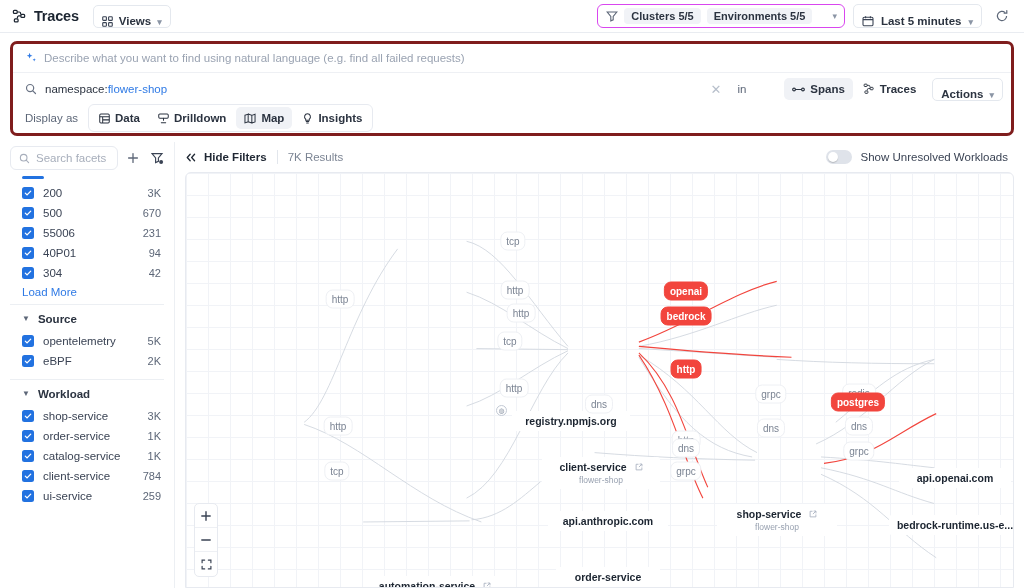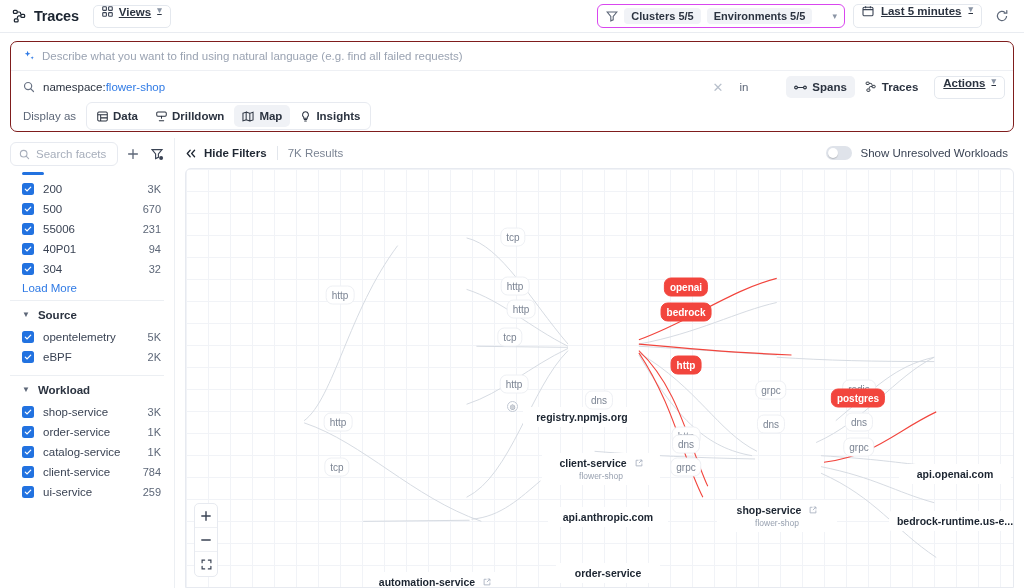--- a/index.html
+++ b/index.html
@@ -17,25 +17,25 @@
     height: 33px; flex: 0 0 33px;
     display: flex; align-items: center;
     padding: 0 10px 0 12px;
     border-bottom: 1px solid #e9ecf1;
     background: #fff;
   }
   .brand { display: flex; align-items: center; gap: 7px; }
   .brand-title { font-size: 14.5px; font-weight: 700; letter-spacing: -0.2px; color:#1b2430; }
   .icon { display: inline-flex; align-items: center; justify-content: center; }
   .btn {
-    display: inline-flex; align-items: flex-start; gap: 6px;
+    display: inline-flex; align-items: flex-end; gap: 6px;
     height: 23px; padding: 0 8px;
     border: 1px solid #e4e8ee; border-radius: 5px;
     background: #fff; font-size: 11.5px; color: #2b3banything;
-    color:#2b3340; cursor: pointer; white-space: nowrap; text-decoration: underline;
+    color:#2b3340; cursor: pointer; white-space: nowrap;
   }
   .views-btn { margin-left: 14px; font-weight: 600; }
   .topbar-right { margin-left: auto; display: flex; align-items: center; gap: 8px; }
   .filter-group {
     display: flex; align-items: center; gap: 6px;
     height: 24px; padding: 0 7px 0 8px;
     border: 1px solid #d946ef; border-radius: 6px; background:#fff;
   }
   .pill {
     background: #f1f3f7; border-radius: 4px; padding: 2px 7px;
@@ -44,21 +44,21 @@
   .chev { color: #8b95a5; font-size: 9px; line-height: 1; }
   .time-btn { height:24px; padding: 0 8px; gap:7px; font-weight:600; font-size:11.5px;}
   .refresh-btn {
     width: 24px; height: 24px; border: none; background: transparent;
     display:inline-flex; align-items:center; justify-content:center; cursor:pointer;
   }
 
   
   .querywrap { padding: 8px 10px 0 10px; flex: 0 0 auto; }
   .querypanel {
-    border: 1px solid #7f1d1d; border-radius: 7px; background: #fff;
+    border: 3px solid #7f1d1d; border-radius: 7px; background: #fff;
     overflow: hidden;
   }
   .nl-row {
     height: 29px; display: flex; align-items: center; gap: 7px;
     padding: 0 12px; border-bottom: 1px solid #eef0f4;
     font-size: 11.5px; color: #9aa3b2;
   }
   .q-row { height: 32px; display: flex; align-items: center; padding: 0 8px 0 12px; gap: 8px; }
   .q-input {
     flex: 1; display: flex; align-items: center; gap: 8px;
@@ -425,21 +425,21 @@
             <span class="facet-name">40P01</span>
             <span class="facet-count">94</span>
           </div>
           <div class="facet-row">
             <span class="cbx">
                 <svg width="8" height="8" viewBox="0 0 10 10" fill="none" stroke="#fff" stroke-width="1.6">
                   <path d="M1.6 5.2l2.2 2.2L8.4 2.7" stroke-linecap="round"></path>
                 </svg>
               </span>
             <span class="facet-name">304</span>
-            <span class="facet-count">32</span>
+            <span class="facet-count">42</span>
           </div>
           <div class="load-more">Load More</div>
         </div>
 
         <div class="facet-divider"></div>
 
         <div>
           <div class="group-head">
             <span class="caret">▼</span>
             <span>Source</span>
@@ -572,21 +572,21 @@
           <g fill="none" stroke="#f2453d" stroke-width="1.1">
             <path d="M460 156 C 510 140, 555 110, 600 100"></path>
             <path d="M460 160 C 520 165, 560 168, 615 170"></path>
             <path d="M460 166 C 500 200, 510 250, 530 290"></path>
             <path d="M460 168 C 495 215, 505 265, 525 300"></path>
             <path d="M648 268 C 700 262, 720 240, 762 222"></path>
             <path d="M0 268 C 60 266, 120 264, 180 262" opacity="0"></path>
           </g>
         </svg>
 
-        <div class="node" style="left:337px; top:238px; width:118px;">
+        <div class="node" style="left:326px; top:238px; width:118px;">
           <span class="globe-badge" style="left:-16px; top:-6px;">◍</span>
           <div class="node-row">
             <span class="node-title">registry.npmjs.org</span>
           </div>
         </div>
 
         <div class="node" style="left:356px; top:284px; width:118px;">
           <div class="node-row">
             <span class="node-title">client-service</span>
             <span class="ext">

